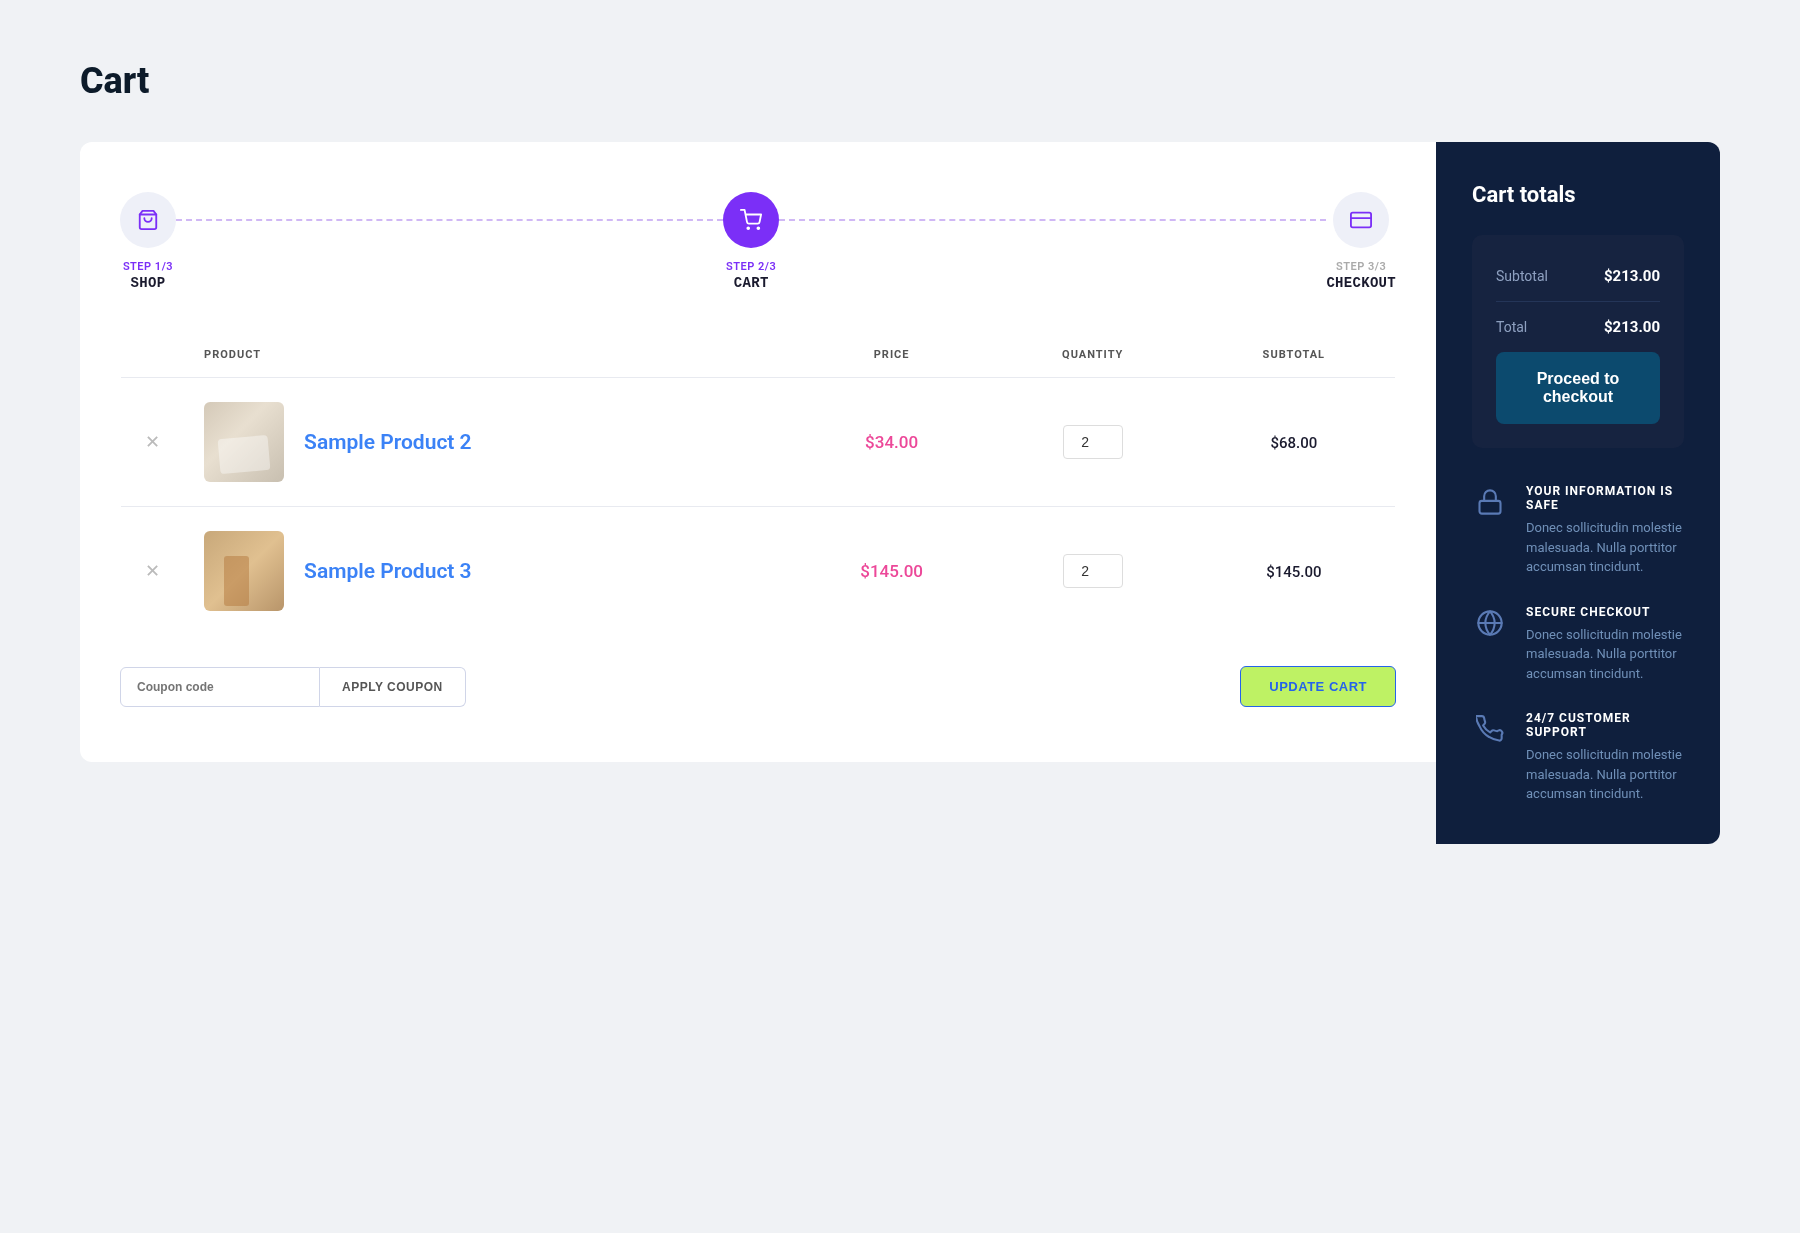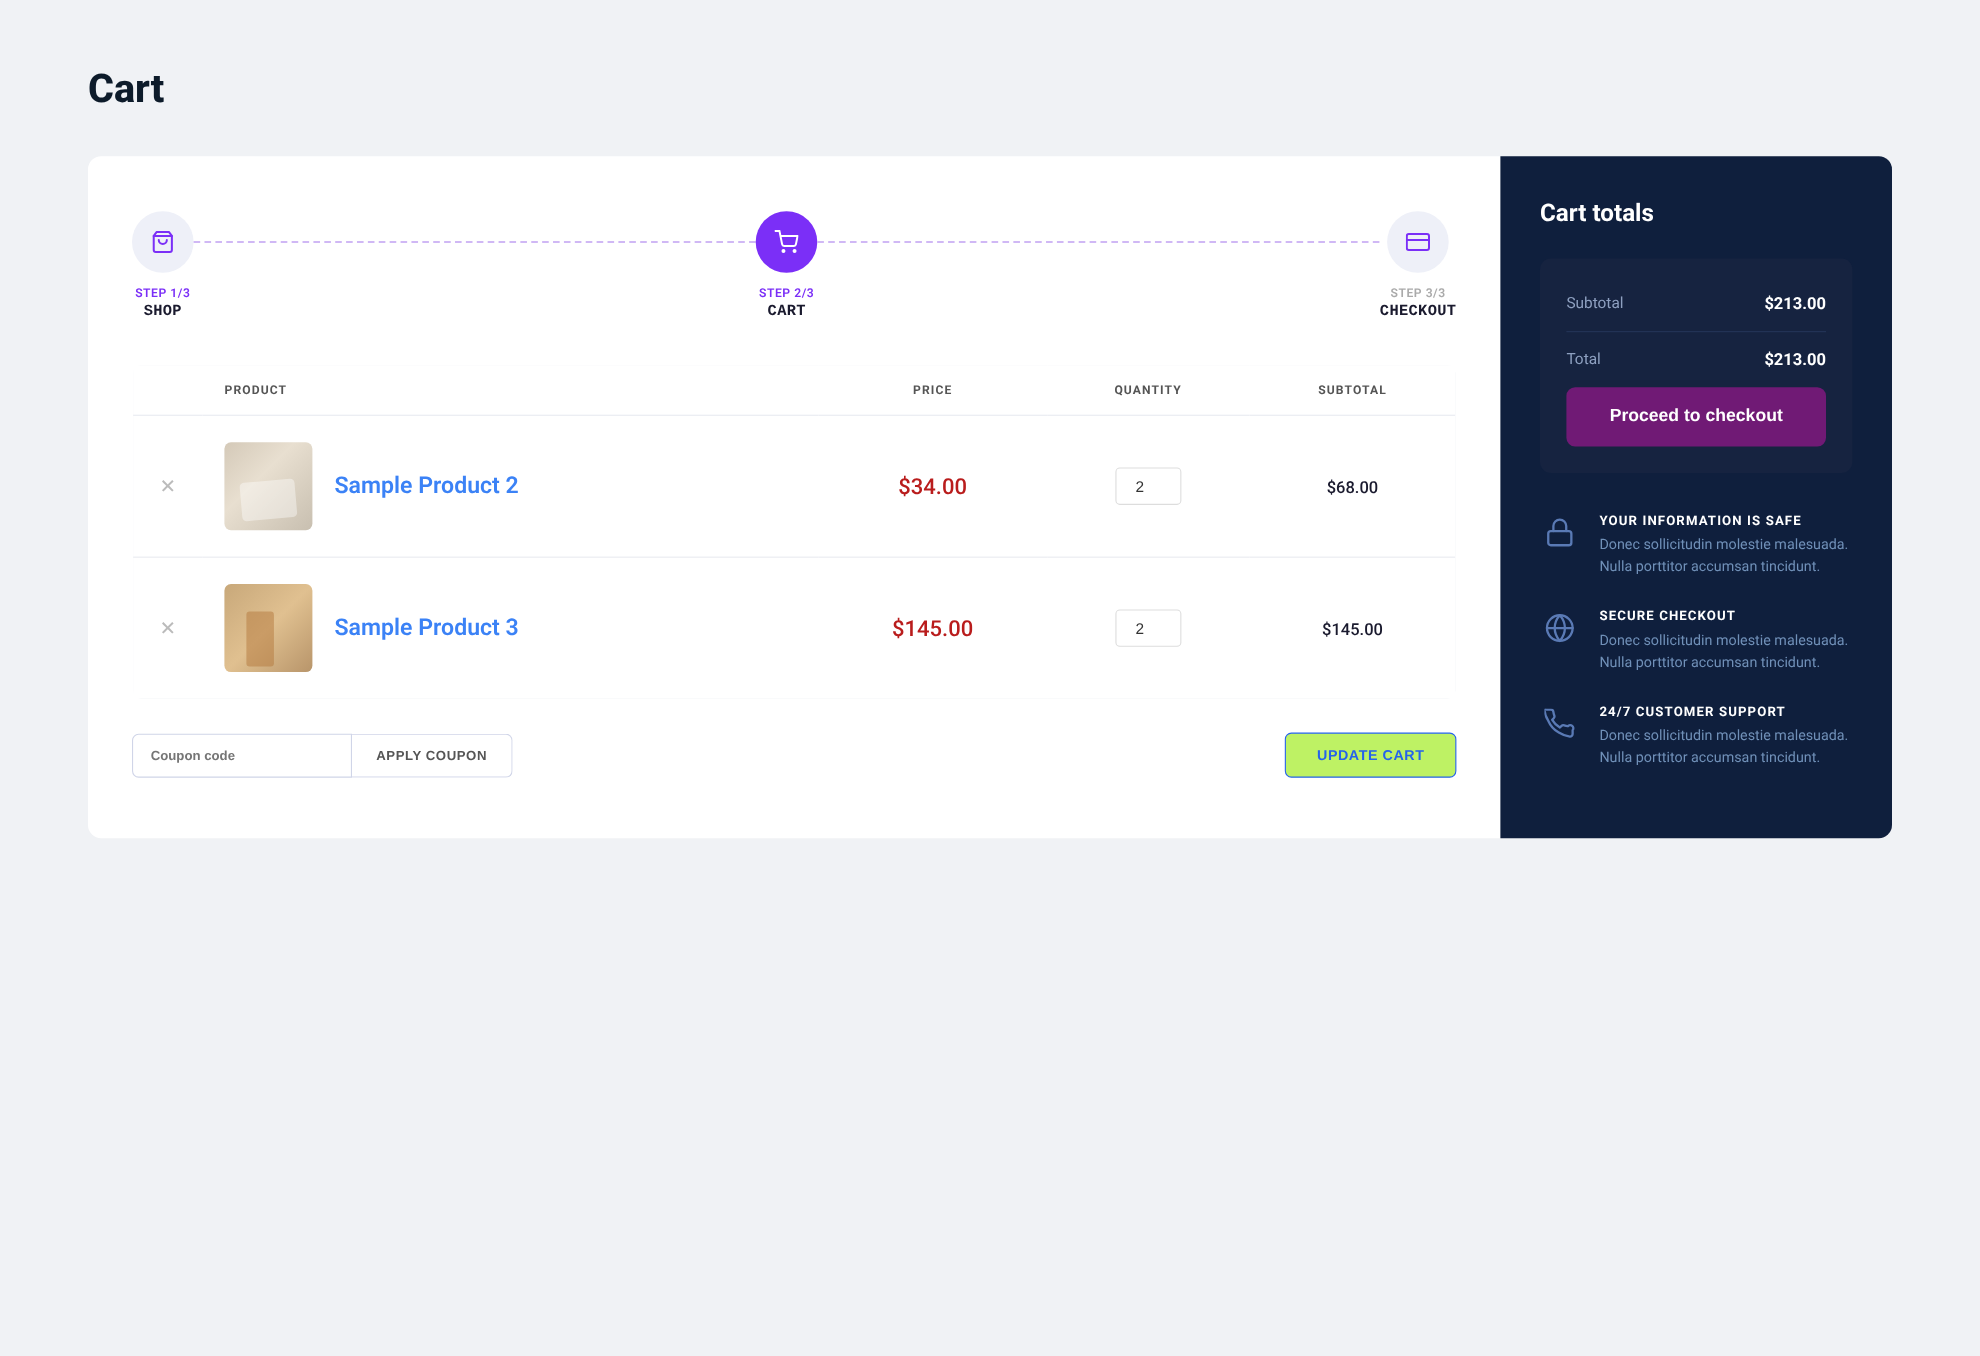--- a/index.html
+++ b/index.html
@@ -126,22 +126,22 @@
       align-items: center;
       gap: 20px;
     }
     .product-link {
       color: #3b82f6;
       font-weight: 600;
       font-size: 21px;
       text-decoration: none;
     }
     .price-text {
-      font-size: 20px;
-      color: #b91c1c;
+      font-size: 17px;
+      color: #ec4899;
       font-weight: 500;
     }
     .qty-input {
       width: 60px;
       padding: 8px 10px;
       border: 1px solid #ddd;
       border-radius: 4px;
       font-size: 14px;
       text-align: center;
       color: #333;
@@ -189,21 +189,21 @@
       border-radius: 6px;
       font-size: 13px;
       font-weight: 700;
       letter-spacing: 0.5px;
       color: #2563eb;
       cursor: pointer;
     }
 
     
     .totals-panel {
-      width: 356px;
+      width: 284px;
       background: #0f1f3d;
       border-radius: 0 12px 12px 0;
       padding: 40px 36px;
       flex-shrink: 0;
       min-height: 620px;
     }
     .cart-totals-title {
       font-size: 22px;
       font-weight: 700;
       color: #fff;
@@ -227,21 +227,21 @@
       color: #8ea0c0;
     }
     .totals-value {
       font-size: 15px;
       font-weight: 700;
       color: #fff;
     }
     .checkout-btn {
       width: 100%;
       padding: 18px;
-      background: #701a75;
+      background: #0c4a6e;
       border: none;
       border-radius: 8px;
       font-size: 16px;
       font-weight: 600;
       color: #fff;
       cursor: pointer;
       margin-top: 8px;
     }
 
     

